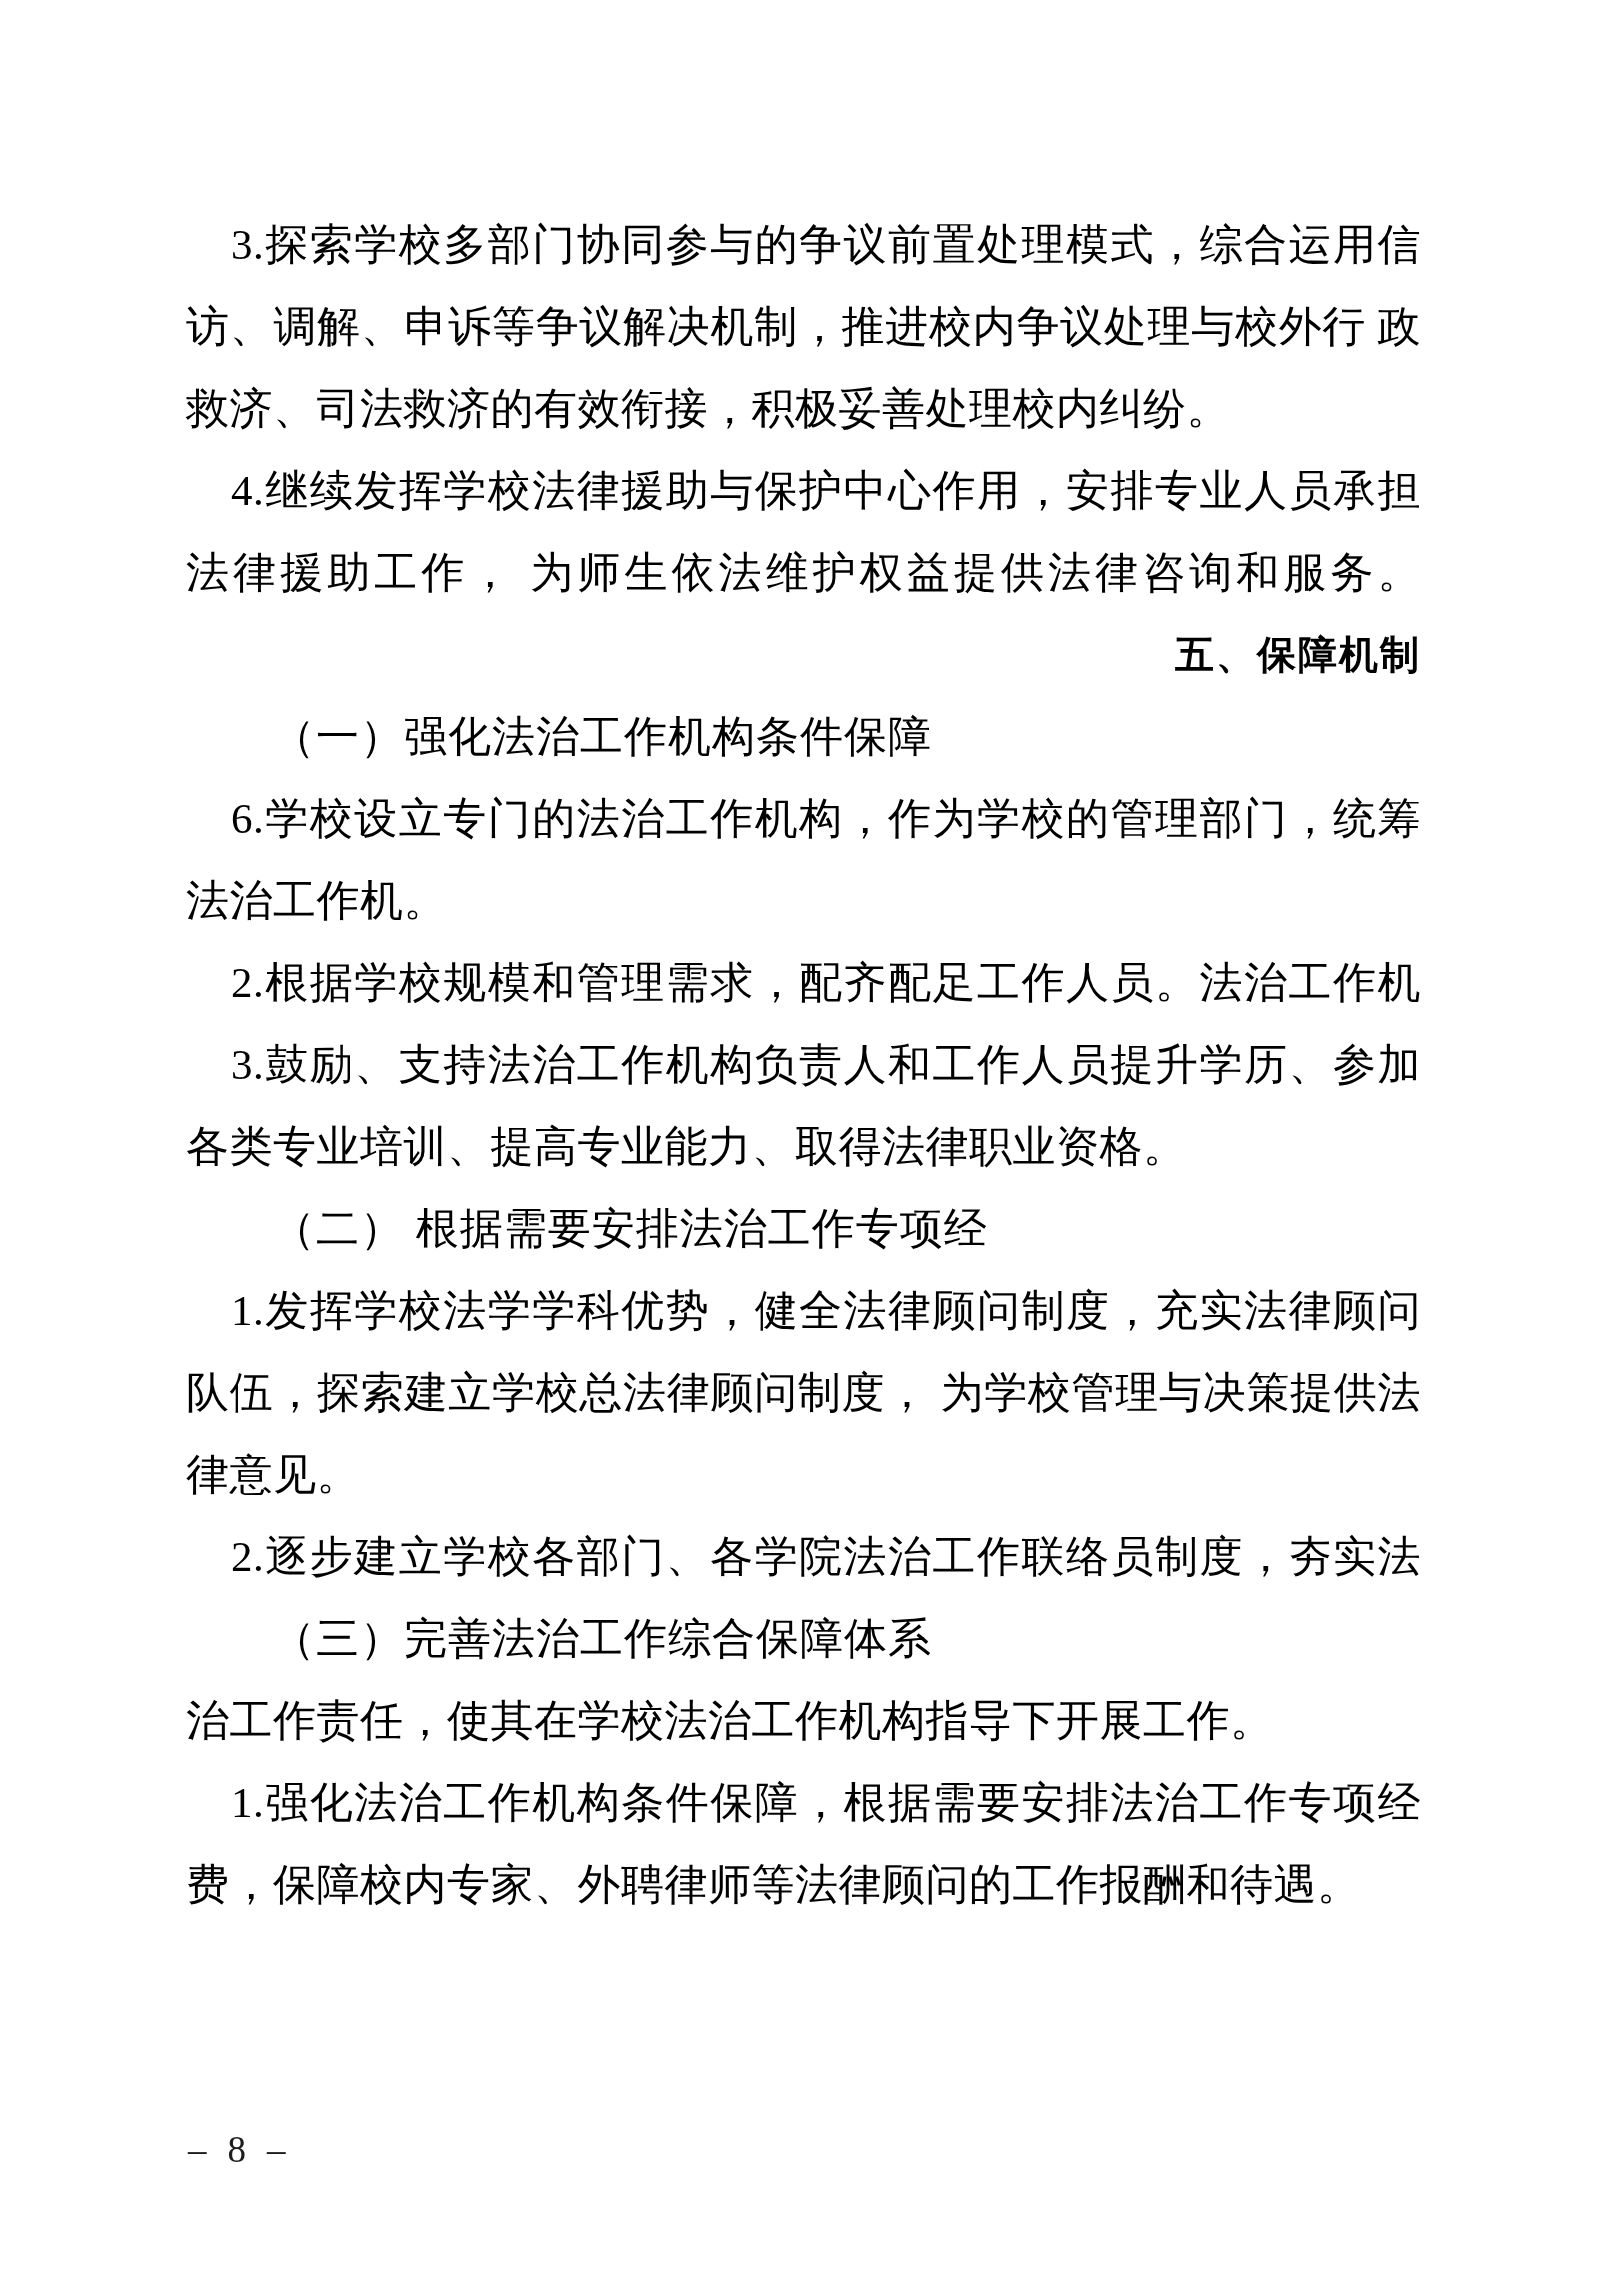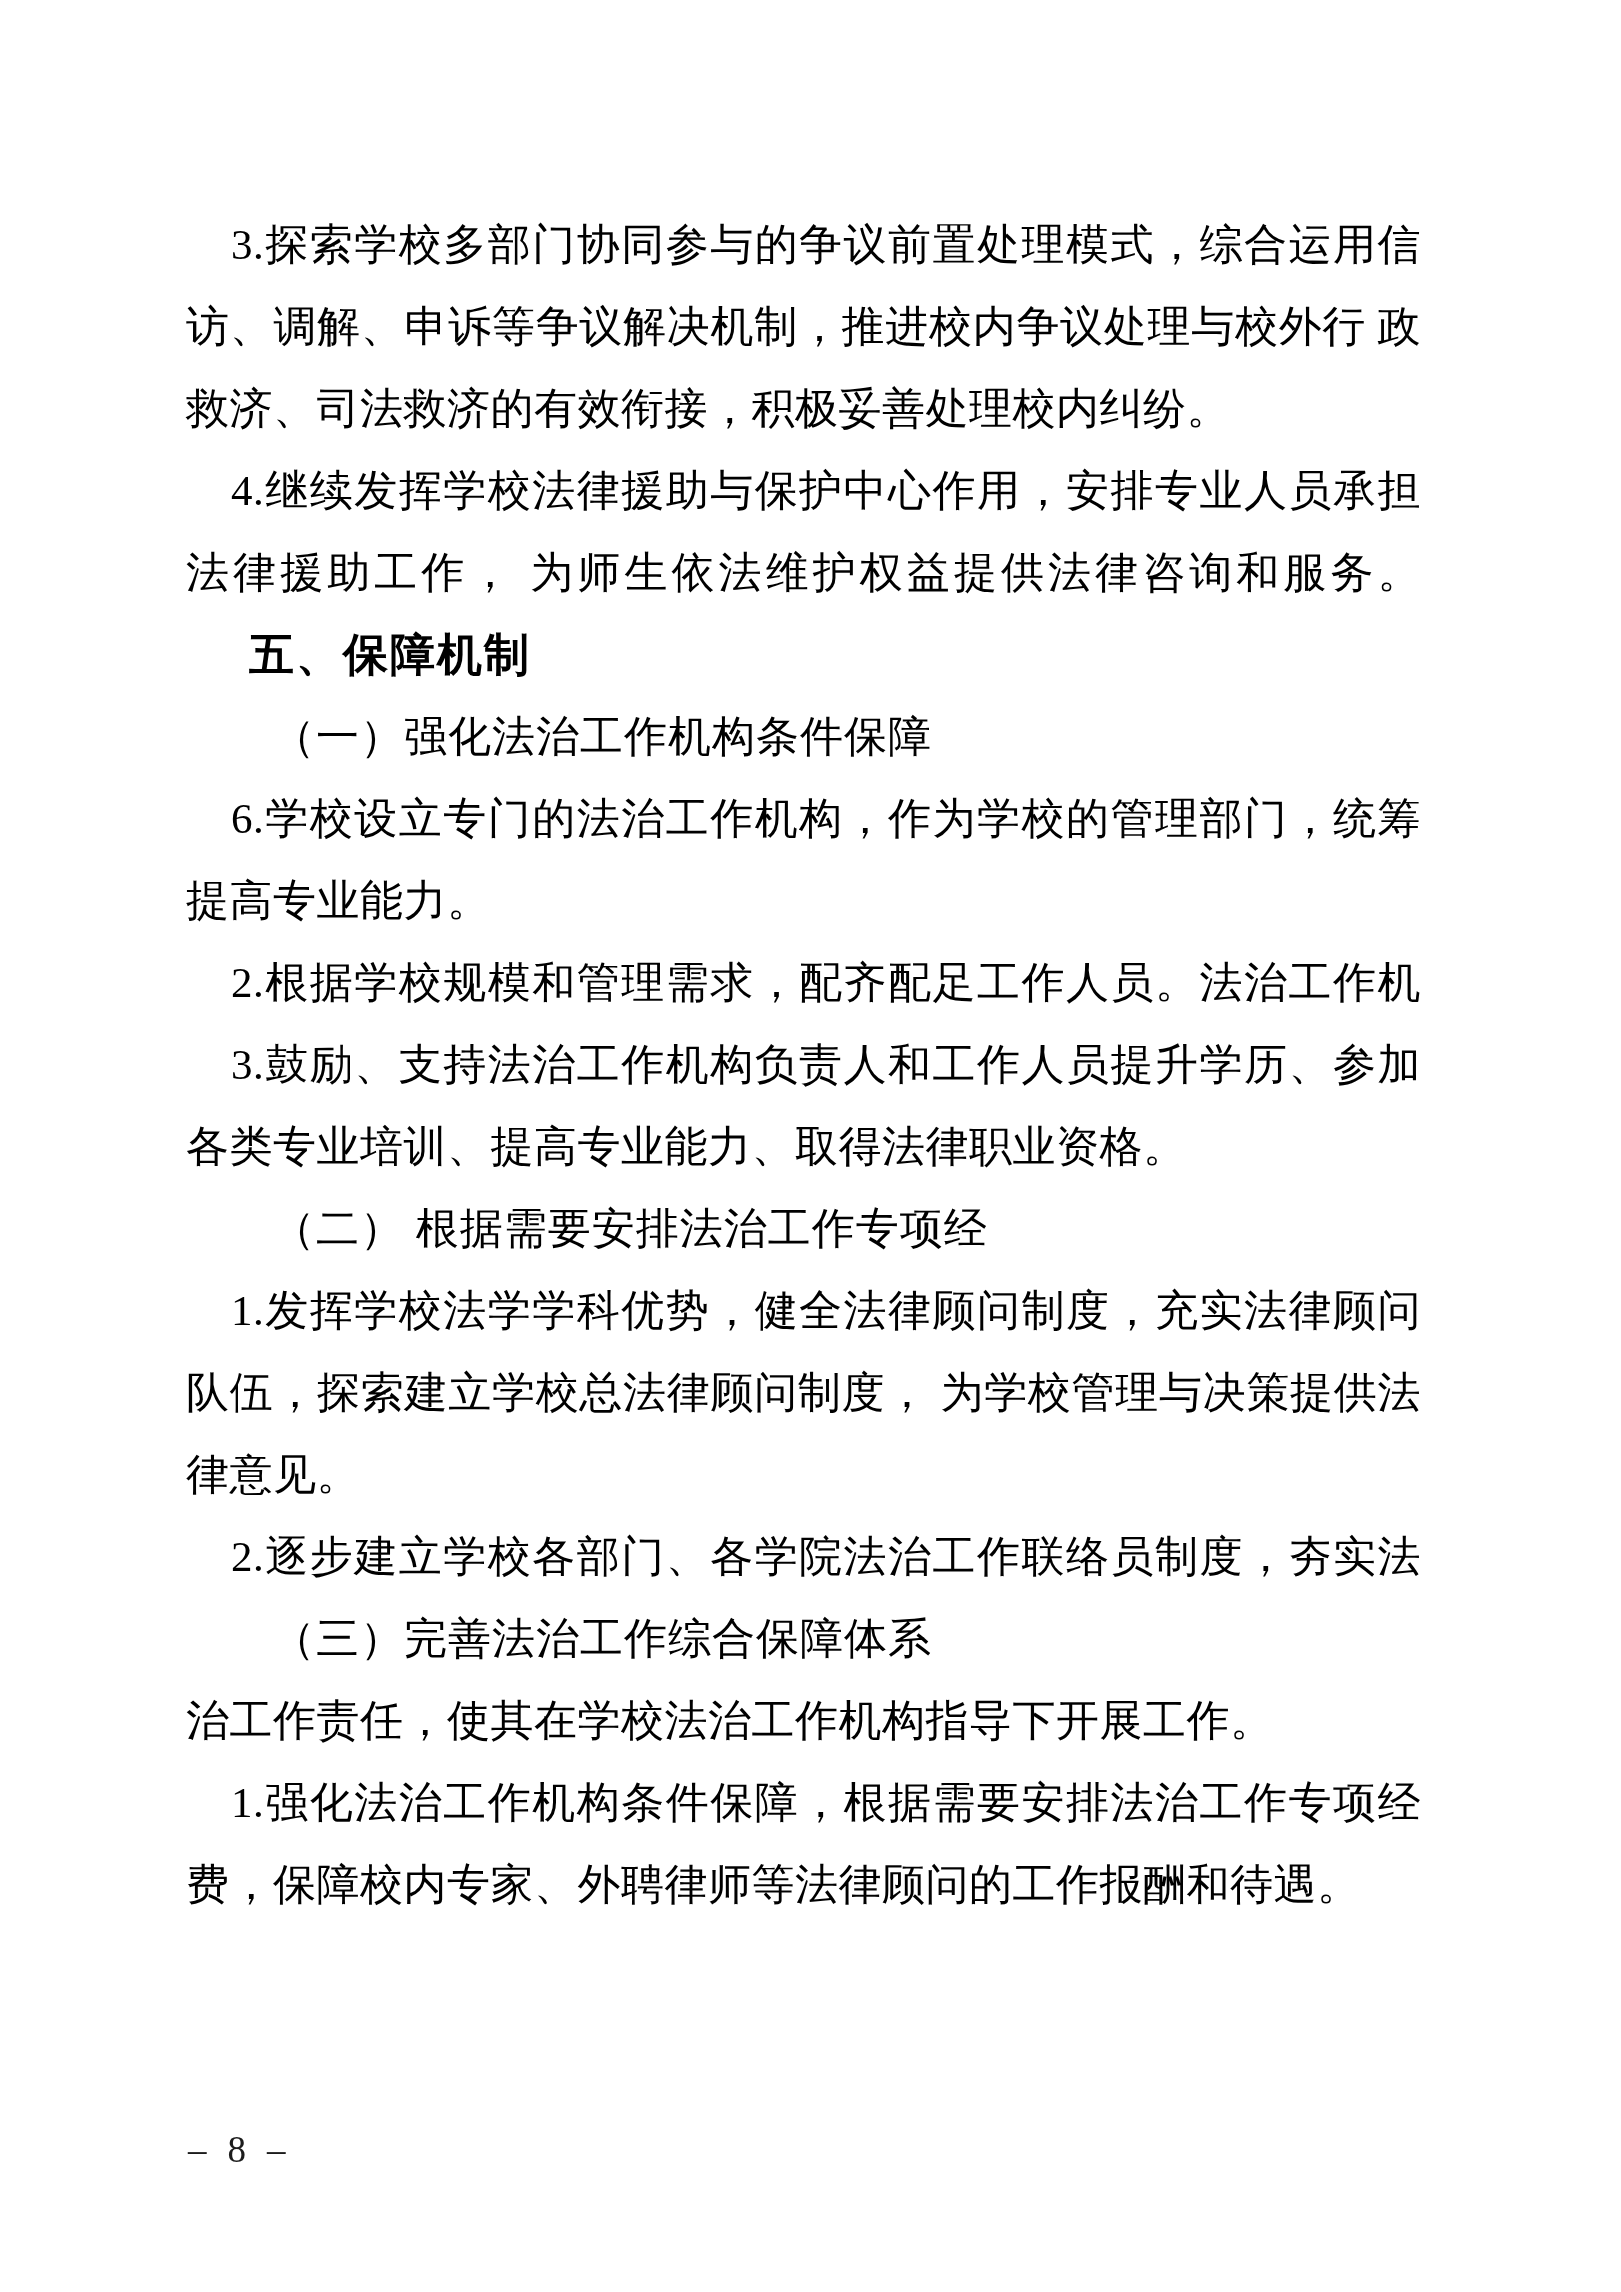--- a/index.html
+++ b/index.html
@@ -36,23 +36,24 @@
     text-justify: inter-character;
   }
   
   .para { text-indent: 45px; }
   
   .cont { text-indent: 0; }
   
   .h1 {
     font-family: "Liberation Sans", sans-serif;
     font-weight: 700;
-    font-size: 45px;
+    font-size: 39px;
     text-indent: 63px;
     letter-spacing: 2px;
+    text-align: right;
   }
   
   .h2 {
     text-indent: 86px;
     letter-spacing: 1px;
   }
   .pageno {
     position: absolute;
     left: 188px;
     top: 2125px;
@@ -70,21 +71,21 @@
 <div class="page">
   <div class="content">
       <div class="line para j">3.探索学校多部门协同参与的争议前置处理模式，综合运用信</div>
       <div class="line cont j">访、调解、申诉等争议解决机制，推进校内争议处理与校外行 政</div>
       <div class="line cont">救济、司法救济的有效衔接，积极妥善处理校内纠纷。</div>
       <div class="line para j">4.继续发挥学校法律援助与保护中心作用，安排专业人员承担</div>
       <div class="line cont j">法律援助工作， 为师生依法维护权益提供法律咨询和服务。</div>
       <div class="line h1">五、保障机制</div>
       <div class="line h2">（一）强化法治工作机构条件保障</div>
       <div class="line para j">6.学校设立专门的法治工作机构，作为学校的管理部门，统筹</div>
-      <div class="line cont">提高专业能力。</div>
+      <div class="line cont">法治工作机。</div>
       <div class="line para j">2.根据学校规模和管理需求，配齐配足工作人员。法治工作机</div>
       <div class="line para j">3.鼓励、支持法治工作机构负责人和工作人员提升学历、参加</div>
       <div class="line cont">各类专业培训、提高专业能力、取得法律职业资格。</div>
       <div class="line h2">（二） 根据需要安排法治工作专项经</div>
       <div class="line para j">1.发挥学校法学学科优势，健全法律顾问制度，充实法律顾问</div>
       <div class="line cont j">队伍，探索建立学校总法律顾问制度， 为学校管理与决策提供法</div>
       <div class="line cont">律意见。</div>
       <div class="line para j">2.逐步建立学校各部门、各学院法治工作联络员制度，夯实法</div>
       <div class="line h2">（三）完善法治工作综合保障体系</div>
       <div class="line cont">治工作责任，使其在学校法治工作机构指导下开展工作。</div>

